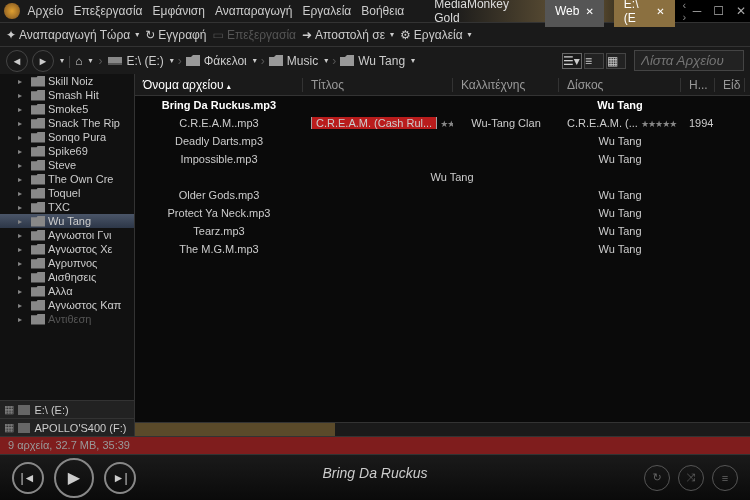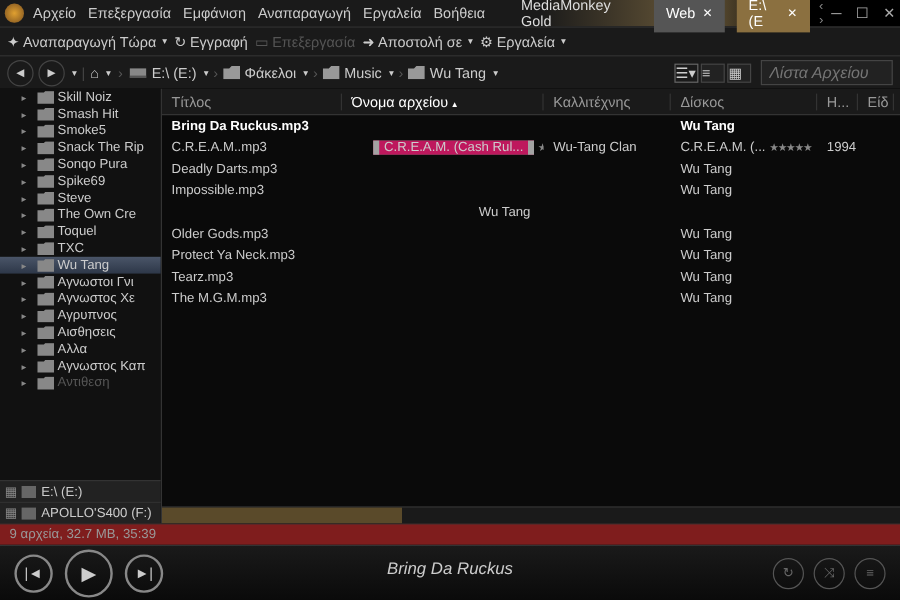--- a/index.html
+++ b/index.html
@@ -28,21 +28,21 @@
 .tree-item { display: flex; align-items: center; padding: 1px 2px; gap: 3px; cursor: pointer; white-space: nowrap; font-size: 11px; color: #ccc; }
 .tree-item.selected { background: linear-gradient(#4a5568, #2d3748); }
 .tree-arrow { width: 10px; font-size: 8px; color: #888; }
 .tree-folder { width: 14px; height: 11px; background: #888; clip-path: polygon(0 15%, 40% 15%, 50% 0, 100% 0, 100% 100%, 0 100%); }
 .tree-drive { display: flex; align-items: center; gap: 4px; padding: 2px 4px; background: #222; border-top: 1px solid #333; font-size: 11px; }
 .tree-drive-icon { width: 12px; height: 10px; background: #666; }
 .grid { flex: 1; background: #0a0a0a; position: relative; display: flex; flex-direction: column; }
 .grid-header { display: flex; background: #1a1a1a; border-bottom: 1px solid #333; height: 22px; align-items: center; font-size: 12px; color: #999; }
 .gh { padding: 0 8px; border-right: 1px solid #333; cursor: pointer; white-space: nowrap; overflow: hidden; }
 .gh.active { color: #fff; }
-.grid-body { flex: 1; overflow: hidden; }
+.grid-body { flex: 1; overflow: hidden; text-align: center; }
 .grid-row { display: flex; height: 18px; align-items: center; font-size: 11px; color: #ccc; }
 .grid-row.header-row { font-weight: bold; color: #fff; }
 .gc { padding: 0 8px; white-space: nowrap; overflow: hidden; }
 .rating { color: #888; font-size: 9px; letter-spacing: -1px; }
 .hscroll { height: 14px; background: #1a1a1a; border-top: 1px solid #333; position: relative; }
 .hscroll-thumb { position: absolute; left: 0; width: 200px; height: 100%; background: #5a4a2a; }
 .status { height: 18px; background: #7f1d1d; border-top: 1px solid #333; padding: 2px 8px; font-size: 11px; color: #999; }
 .player { height: 46px; background: linear-gradient(#1a1a1a, #0a0a0a); display: flex; align-items: center; padding: 0 12px; border-top: 1px solid #333; position: relative; }
 .pbtn { width: 32px; height: 32px; border: 2px solid #888; border-radius: 50%; display: flex; align-items: center; justify-content: center; color: #ccc; cursor: pointer; margin-right: 10px; font-size: 12px; }
 .pbtn.play { width: 40px; height: 40px; font-size: 16px; }
@@ -208,37 +208,37 @@
       </div>
     <div style="position:absolute;bottom:0;left:0;right:0">
       <div id="drives">
           <div class="tree-drive"><span style="color:#888">▦</span><span class="tree-drive-icon"></span>E:\ (E:)</div>
           <div class="tree-drive"><span style="color:#888">▦</span><span class="tree-drive-icon"></span>APOLLO'S400 (F:)</div>
         </div>
     </div>
   </div>
   <div class="grid">
     <div class="grid-header" id="grid-header">
+        <div class="gh active" style="width:168px">Όνομα αρχείου <span style="font-size:8px">▴</span></div>
         <div class="gh" style="width:150px">Τίτλος</div>
-        <div class="gh active" style="width:168px">Όνομα αρχείου <span style="font-size:8px">▴</span></div>
         <div class="gh" style="width:106px">Καλλιτέχνης</div>
         <div class="gh" style="width:122px">Δίσκος</div>
         <div class="gh" style="width:34px">Η...</div>
         <div class="gh" style="width:30px">Είδ</div>
       </div>
     <div class="grid-body" id="grid-body">
         <div class="grid-row header-row">
   <div class="gc" style="width:168px">Bring Da Ruckus.mp3</div>
   <div class="gc" style="width:150px"></div>
   <div class="gc" style="width:106px"></div>
   <div class="gc" style="width:122px">Wu Tang</div>
         </div>
         <div class="grid-row">
     <div class="gc" style="width:168px">C.R.E.A.M..mp3</div>
-    <div class="gc" style="width:150px"><span style="border:5px solid #a3a3a3;padding:0 4px;background:#be185d">C.R.E.A.M. (Cash Rul...</span> <span class="rating">★★★★★</span></div>
+    <div class="gc" style="width:150px"><span style="border:1px solid #a3a3a3;padding:0 4px;background:#b91c1c">C.R.E.A.M. (Cash Rul...</span> <span class="rating">★★★★★</span></div>
     <div class="gc" style="width:106px">Wu-Tang Clan</div>
     <div class="gc" style="width:122px">C.R.E.A.M. (... <span class="rating">★★★★★</span></div>
     <div class="gc" style="width:34px">1994</div>
   </div>
         <div class="grid-row">
     <div class="gc" style="width:168px">Deadly Darts.mp3</div>
     <div class="gc" style="width:150px"></div>
     <div class="gc" style="width:106px"></div>
     <div class="gc" style="width:122px">Wu Tang</div>
     <div class="gc" style="width:34px"></div>

